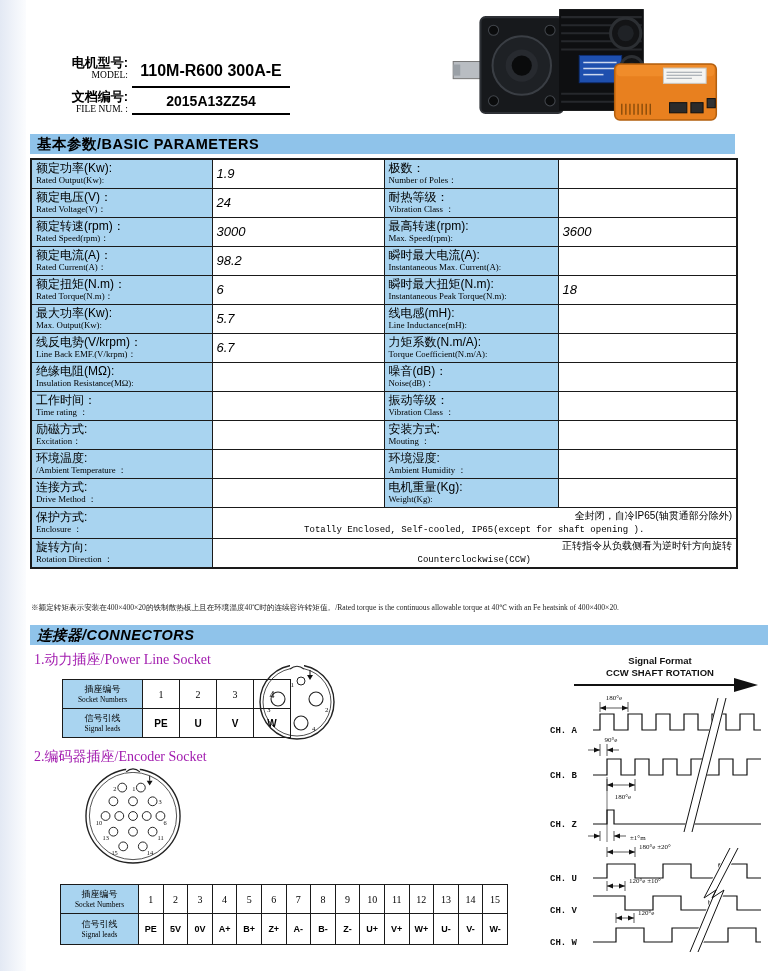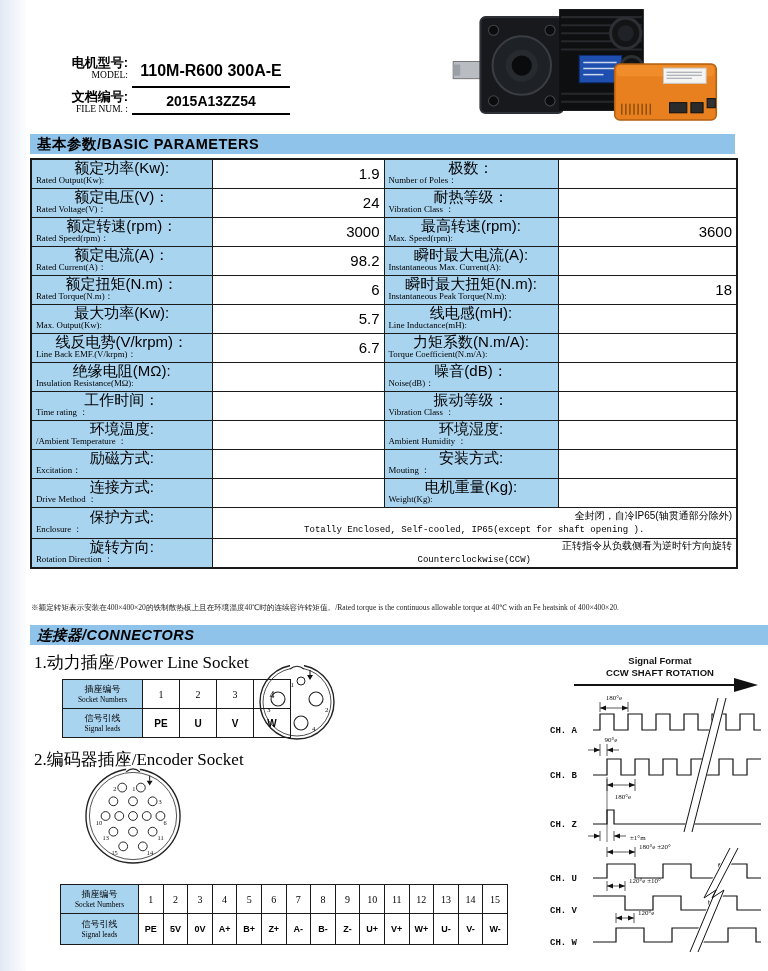--- a/index.html
+++ b/index.html
@@ -15,29 +15,29 @@
         border-bottom:2px solid #000;font-weight:bold;}
   
   .band{position:absolute;left:30px;height:20px;background:#8fc3ea;
         font-weight:bold;font-size:14.5px;line-height:20px;padding-left:7px;letter-spacing:.5px;}
   
   table{border-collapse:collapse;}
   .ptable{position:absolute;left:30px;top:158px;width:706px;table-layout:fixed;
         border:2px solid #1a1a1a;}
   .ptable td{border:1px solid #1a1a1a;padding:0 4px;overflow:hidden;}
   td.lbl{background:#a9d4f0;}
-  .lbl .cn{font-size:15px;line-height:12px;padding-top:1px;text-align:center;}
+  .lbl .cn{font-size:12px;line-height:12px;padding-top:1px;}
   .lbl .en{font-size:8.8px;line-height:12px;font-family:"Liberation Serif",serif;}
-  td.val{text-align:right;font-size:15px;}
+  td.val{text-align:left;font-size:13px;font-style:italic;}
   td.valspan .cn{font-size:10px;line-height:14px;text-align:right;}
   td.valspan .en{font-size:9px;line-height:14px;text-align:center;font-family:"Liberation Mono",monospace;}
   .footnote{position:absolute;left:31px;top:602px;width:732px;font-size:7.6px;
         font-family:"Liberation Serif",serif;color:#1c1c1c;}
   
-  .conn-title{position:absolute;font-size:17px;font-family:"Liberation Serif",serif;color:#000000;}
+  .conn-title{position:absolute;font-size:14px;font-family:"Liberation Serif",serif;color:#a21caf;}
   .stable{position:absolute;border:1.5px solid #1a1a1a;table-layout:fixed;}
   .stable td{border:1px solid #1a1a1a;text-align:center;}
   .stable td.hl{background:#a9d4f0;}
   .stable .cn{font-size:9px;line-height:11px;}
   .stable .en{font-size:7.4px;line-height:10px;font-family:"Liberation Serif",serif;}
   .stable td.num{font-size:10px;font-family:"Liberation Serif",serif;background:#fff;}
   .stable td.lead{font-size:10px;font-weight:bold;background:#fff;}
   .abs{position:absolute;}
   svg text{font-family:"Liberation Serif",serif;fill:#111;}
   svg .mono{font-family:"Liberation Mono",monospace;font-weight:bold;}
@@ -231,39 +231,39 @@
           </td>
       <td class="val"></td>
       <td class="lbl">
             <div class="cn">振动等级：</div>
             <div class="en">Vibration Class ：</div>
           </td>
       <td class="val"></td>
     </tr>
     <tr style="height:29px">
       <td class="lbl">
+            <div class="cn">励磁方式:</div>
+            <div class="en">Excitation：</div>
+          </td>
+      <td class="val"></td>
+      <td class="lbl">
+            <div class="cn">安装方式:</div>
+            <div class="en">Mouting ：</div>
+          </td>
+      <td class="val"></td>
+    </tr>
+    <tr style="height:29px">
+      <td class="lbl">
             <div class="cn">环境温度:</div>
             <div class="en">/Ambient Temperature ：</div>
           </td>
       <td class="val"></td>
       <td class="lbl">
             <div class="cn">环境湿度:</div>
             <div class="en">Ambient Humidity ：</div>
-          </td>
-      <td class="val"></td>
-    </tr>
-    <tr style="height:29px">
-      <td class="lbl">
-            <div class="cn">励磁方式:</div>
-            <div class="en">Excitation：</div>
-          </td>
-      <td class="val"></td>
-      <td class="lbl">
-            <div class="cn">安装方式:</div>
-            <div class="en">Mouting ：</div>
           </td>
       <td class="val"></td>
     </tr>
     <tr style="height:29px">
       <td class="lbl">
             <div class="cn">连接方式:</div>
             <div class="en">Drive Method ：</div>
           </td>
       <td class="val"></td>
       <td class="lbl">

